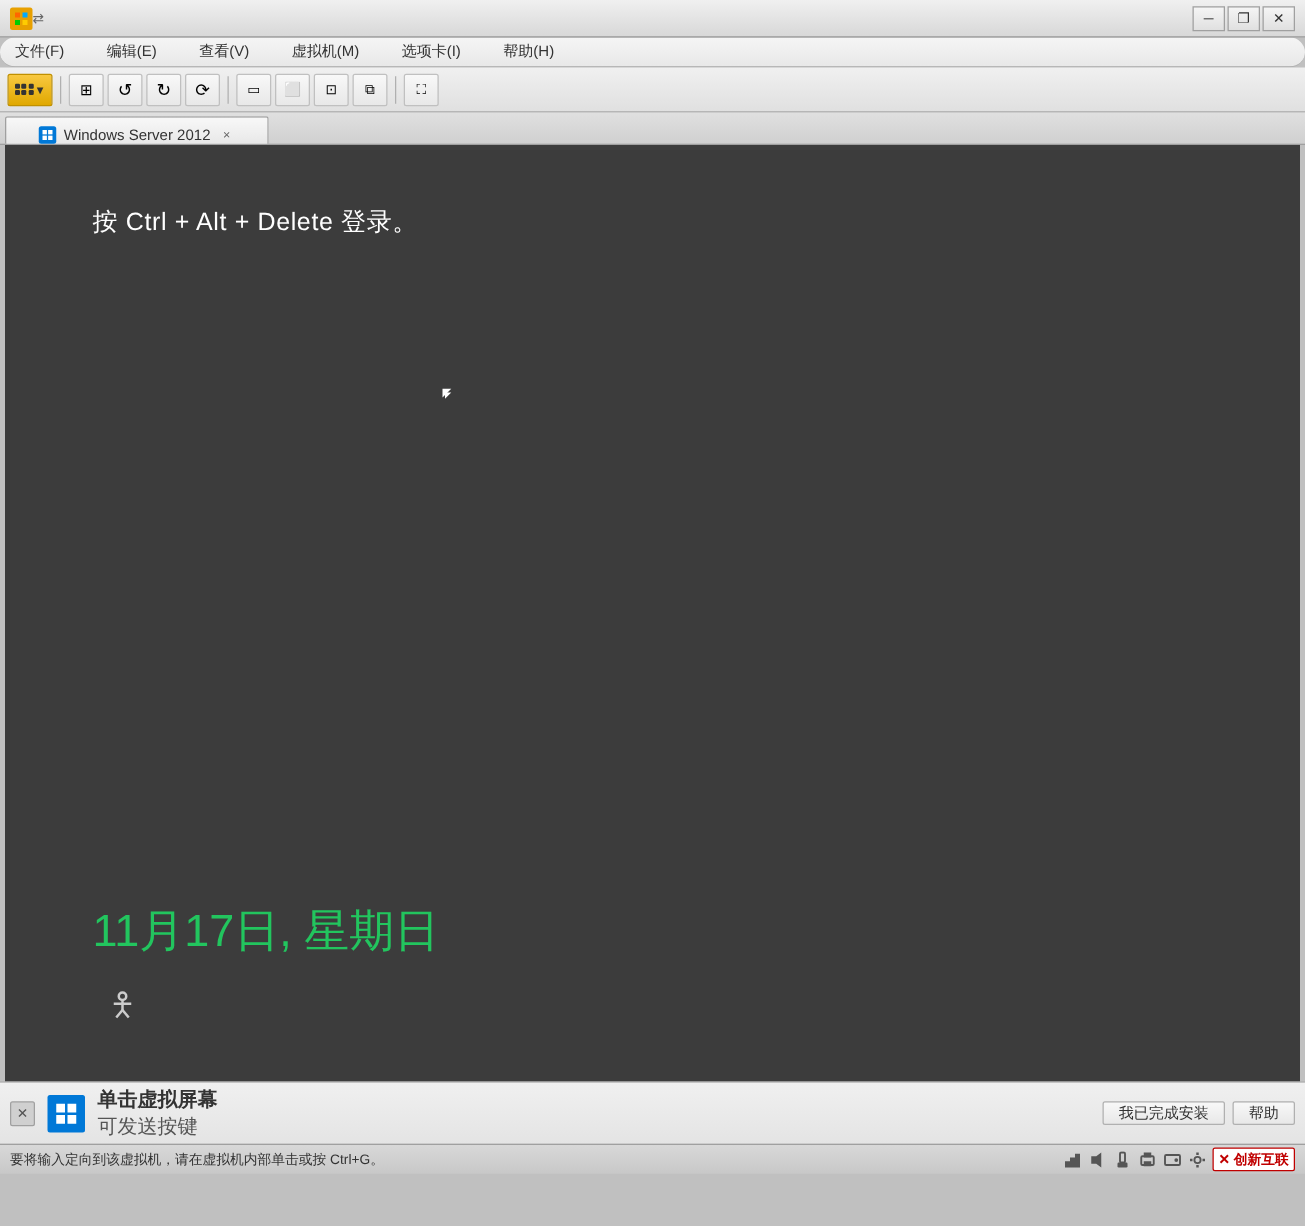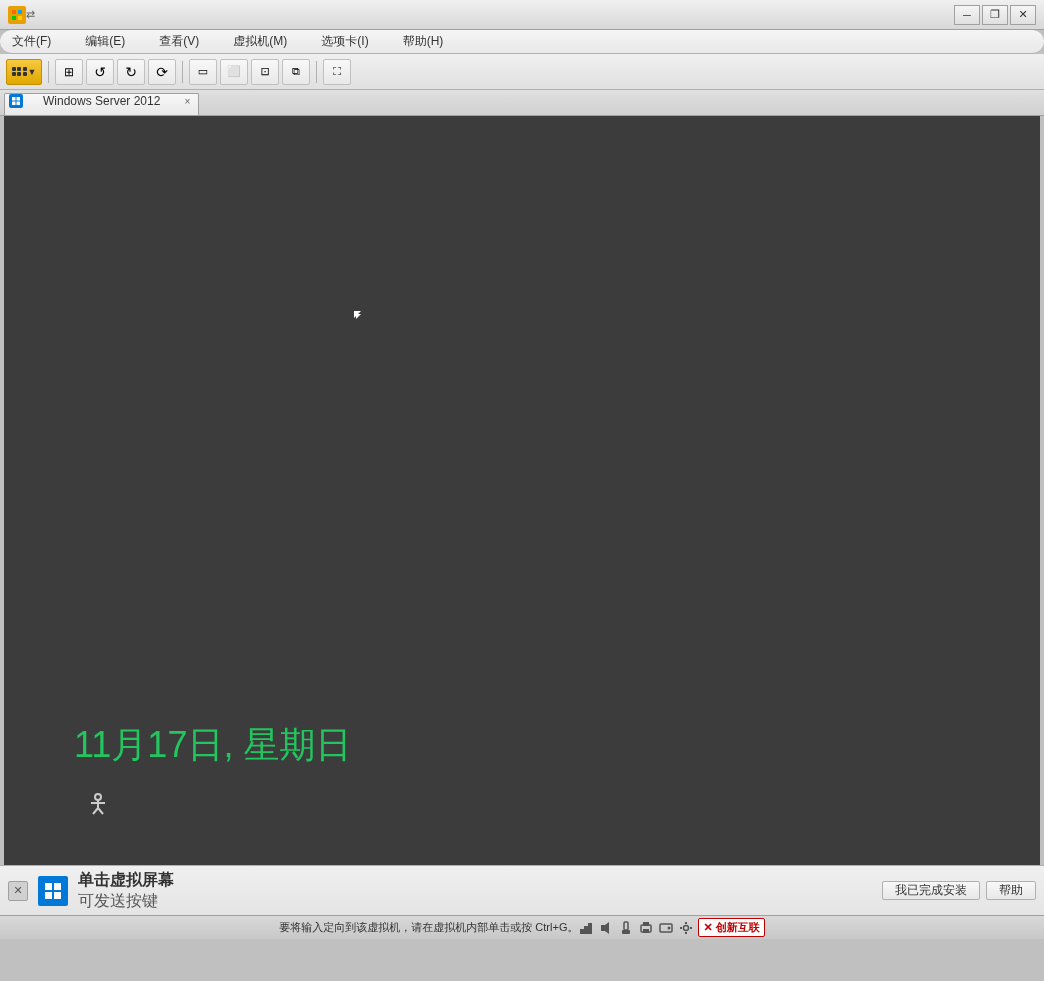--- a/index.html
+++ b/index.html
@@ -127,27 +127,27 @@
     #tab-bar {
       height: 26px;
       background: linear-gradient(to bottom, #e0e0e0, #d0d0d0);
       border-bottom: 1px solid #a0a0a0;
       display: flex;
       align-items: flex-end;
       padding: 0 4px;
     }
     .tab {
       height: 22px;
-      padding: 0 4px;
+      padding: 0 26px;
       background: linear-gradient(to bottom, #f8f8f8, #e8e8e8);
       border: 1px solid #a0a0a0;
       border-bottom: none;
       display: flex;
-      align-items: flex-start;
-      gap: 20px;
+      align-items: flex-end;
+      gap: 6px;
       cursor: pointer;
       font-size: 12px;
       color: #333;
       border-radius: 2px 2px 0 0;
     }
     .tab-icon {
       width: 14px;
       height: 14px;
       background: #0078d7;
       border-radius: 2px;
@@ -281,21 +281,21 @@
     }
 
     
     #info-bar {
       height: 24px;
       background: linear-gradient(to bottom, #d8d8d8, #c8c8c8);
       border-top: 1px solid #a0a0a0;
       display: flex;
       align-items: center;
       padding: 0 8px;
-      justify-content: center;
+      justify-content: space-between;
     }
     #info-bar-text {
       font-size: 11px;
       color: #333;
     }
     #info-bar-icons {
       display: flex;
       align-items: center;
       gap: 4px;
     }
@@ -412,20 +412,21 @@
         <rect x="1" y="5.5" width="3.5" height="3.5" fill="white"></rect>
         <rect x="5.5" y="5.5" width="3.5" height="3.5" fill="white"></rect>
       </svg>
     </div>
     <span>Windows Server 2012</span>
     <span class="tab-close">×</span>
   </div>
 </div>
 
 <div id="vm-viewport">
+  <div id="login-prompt">按 Ctrl + Alt + Delete 登录。</div>
 
   <div id="cursor"></div>
 
   <div id="clock-container">
     <div id="clock-date">11月17日, 星期日</div>
   </div>
 
   <div id="power-icon">
     
     <svg width="28" height="28" viewBox="0 0 28 28" fill="none">

